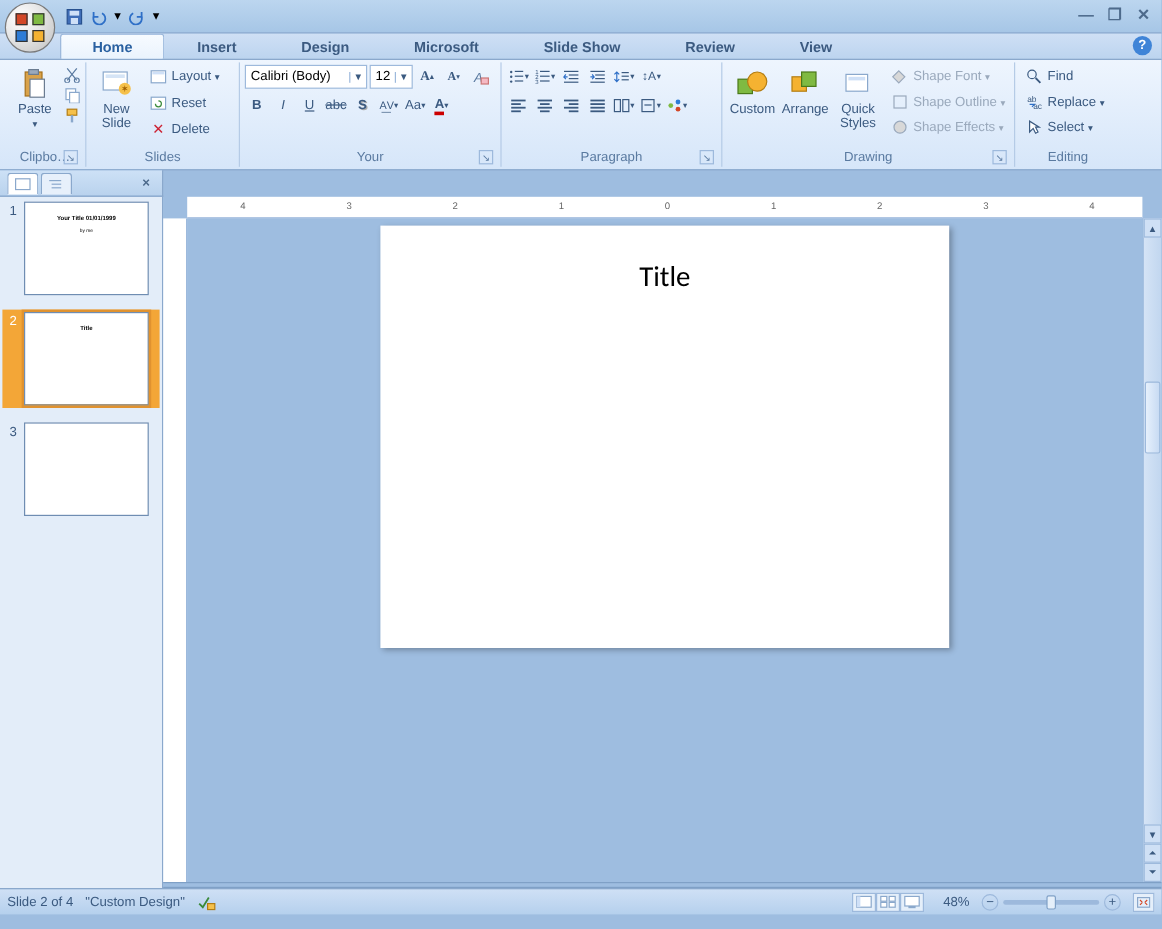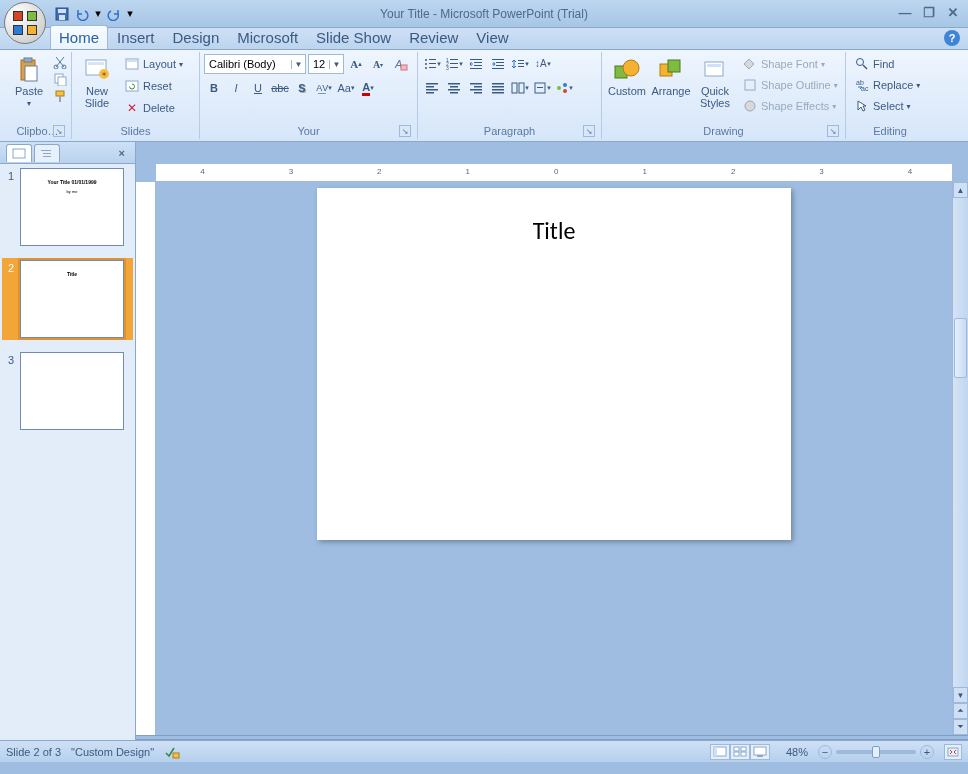--- a/index.html
+++ b/index.html
@@ -55,22 +55,22 @@
 
 .tabrow {
   height: 22px;
   background: linear-gradient(#cfe0f5, #bcd4ef);
   display:flex; align-items:flex-end;
   padding-left: 50px;
   border-bottom:1px solid #8aa8cc;
   position:relative;
 }
 .tab {
-  padding: 3px 8px; color:#3b5a80; font-size:15px; cursor:pointer;
-  border:1px solid transparent; border-bottom:none;
+  padding: 3px 26px; color:#3b5a80; font-size:12px; cursor:pointer;
+  border:1px solid transparent; border-bottom:none;font-weight:bold;
 }
 .tab.active {
   background: linear-gradient(#f7fbff, #eaf3fd);
   color:#2a61a1;
   border-color:#9db9dc;
   border-radius:3px 3px 0 0;
 }
 .help-icon{position:absolute;right:8px;top:2px;width:16px;height:16px;border-radius:50%;background:#3f84d7;color:#fff;display:flex;align-items:center;justify-content:center;font-size:11px;font-weight:bold}
 
 .ribbon {
@@ -165,21 +165,20 @@
       </span>
     <span class="qat-ico" style="width:8px">▾</span>
     <span class="qat-ico">
         <svg width="14" height="14">
           <path d="M4 4 A5 5 0 1 0 11 7" fill="none" stroke="#2e6fc7" stroke-width="1.5"></path>
           <path d="M11 3 L11 7 L7 7" fill="none" stroke="#2e6fc7" stroke-width="1.5"></path>
         </svg>
       </span>
     <span class="qat-ico" style="width:8px">▾</span>
   </div>
-  <div class="title-text">Your Title - Microsoft PowerPoint (Trial)</div>
   <div class="win-controls">
     <span>—</span>
     <span>❐</span>
     <span>✕</span>
   </div>
 </div>
 
 <div class="tabrow">
   <div class="tab active">Home</div>
   <div class="tab">Insert</div>
@@ -616,21 +615,21 @@
         <div class="sb-btn">▼</div>
         <div class="sb-btn">⏶</div>
         <div class="sb-btn">⏷</div>
       </div>
     </div>
     <div class="splitter"></div>
   </div>
 </div>
 
 <div class="statusbar">
-  <span>Slide 2 of 3</span>
+  <span>Slide 2 of 4</span>
   <span>"Custom Design"</span>
   <span>
       <svg width="16" height="14">
         <path d="M2 8 L5 11 L10 3" stroke="#3a8a3a" stroke-width="1.5" fill="none"></path>
         <rect x="9" y="8" width="6" height="5" fill="#f5c04a" stroke="#b37d12"></rect>
       </svg>
     </span>
   <div class="spacer"></div>
   <div class="view-btns">
     <span>

